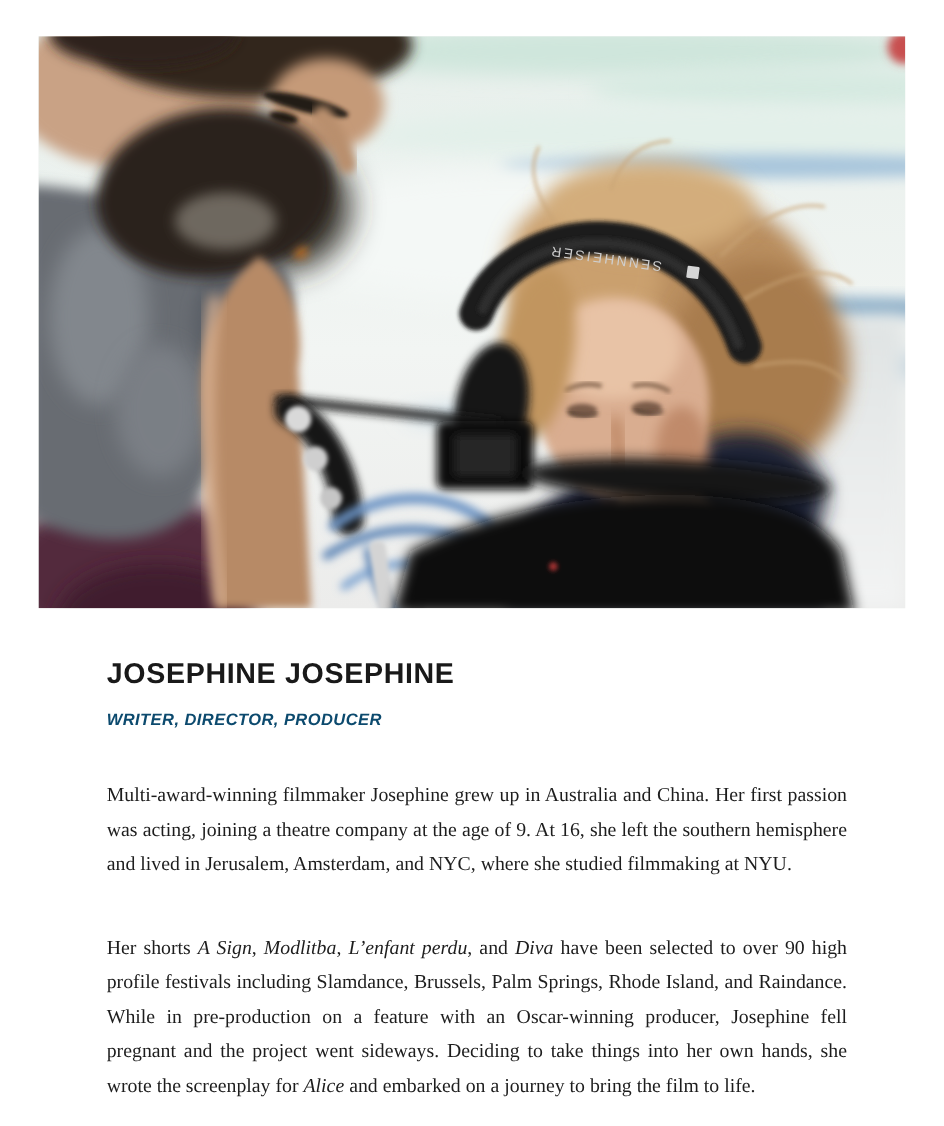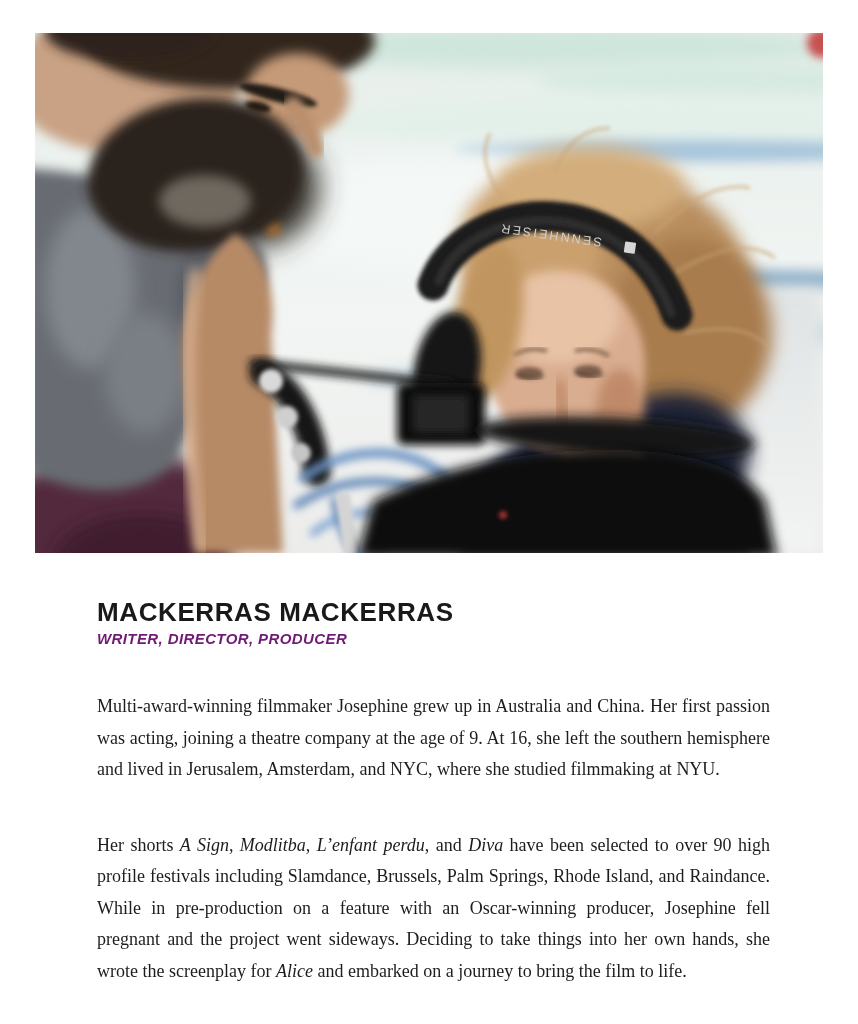--- a/index.html
+++ b/index.html
@@ -32,22 +32,22 @@
     letter-spacing: 0.6px;
     color: #191919;
     line-height: 1.05;
   }
   .bio h2 {
     font-family: "Liberation Sans", sans-serif;
     font-size: 15px;
     font-style: italic;
     font-weight: 700;
     letter-spacing: 0.4px;
-    color: #701a75;
-    margin-top: 4px;
+    color: #0c4a6e;
+    margin-top: 20px;
   }
   .paras { margin-top: 19px; }
   .bio-para {
     font-size: 18px;
     line-height: 31.5px;
     text-align: justify;
     color: #1d1d1d;
     margin-bottom: 30px;
     margin-top: 44px;
   }
@@ -185,21 +185,21 @@
           <rect x="338" y="472" width="13" height="55" rx="6" fill="#c9c9c9" filter="url(#b2)"></rect>
           <ellipse cx="580" cy="404" rx="140" ry="19" fill="#141414" filter="url(#b6)" transform="rotate(3 580 404)"></ellipse>
           <path d="M 322,525 L 338,468 C 415,428 520,412 610,418 C 678,423 715,443 730,468 L 742,525 Z" fill="#0a0a0a" filter="url(#b6)"></path>
           <circle cx="468" cy="482" r="4" fill="#a03030" filter="url(#b2)"></circle>
         </g>
       </g>
     </svg>
   </figure>
 
   <section class="bio">
-    <h1>MACKERRAS MACKERRAS</h1>
+    <h1>JOSEPHINE JOSEPHINE</h1>
     <h2>WRITER, DIRECTOR, PRODUCER</h2>
     <div class="paras">
         <p class="bio-para"><span>Multi-award-winning filmmaker Josephine grew up in Australia and China. Her first passion was acting, joining a theatre company at the age of 9. At 16, she left the southern hemisphere and lived in Jerusalem, Amsterdam, and NYC, where she studied filmmaking at NYU.</span></p>
         <p class="bio-para"><span>Her shorts </span><em>A Sign</em><span>, </span><em>Modlitba</em><span>, </span><em>L’enfant perdu</em><span>, and </span><em>Diva</em><span> have been selected to over 90 high profile festivals including Slamdance, Brussels, Palm Springs, Rhode Island, and Raindance. While in pre-production on a feature with an Oscar-winning producer, Josephine fell pregnant and the project went sideways. Deciding to take things into her own hands, she wrote the screenplay for </span><em>Alice</em><span> and embarked on a journey to bring the film to life.</span></p>
       </div>
   </section>
 
 </div>
 
 </body></html>

